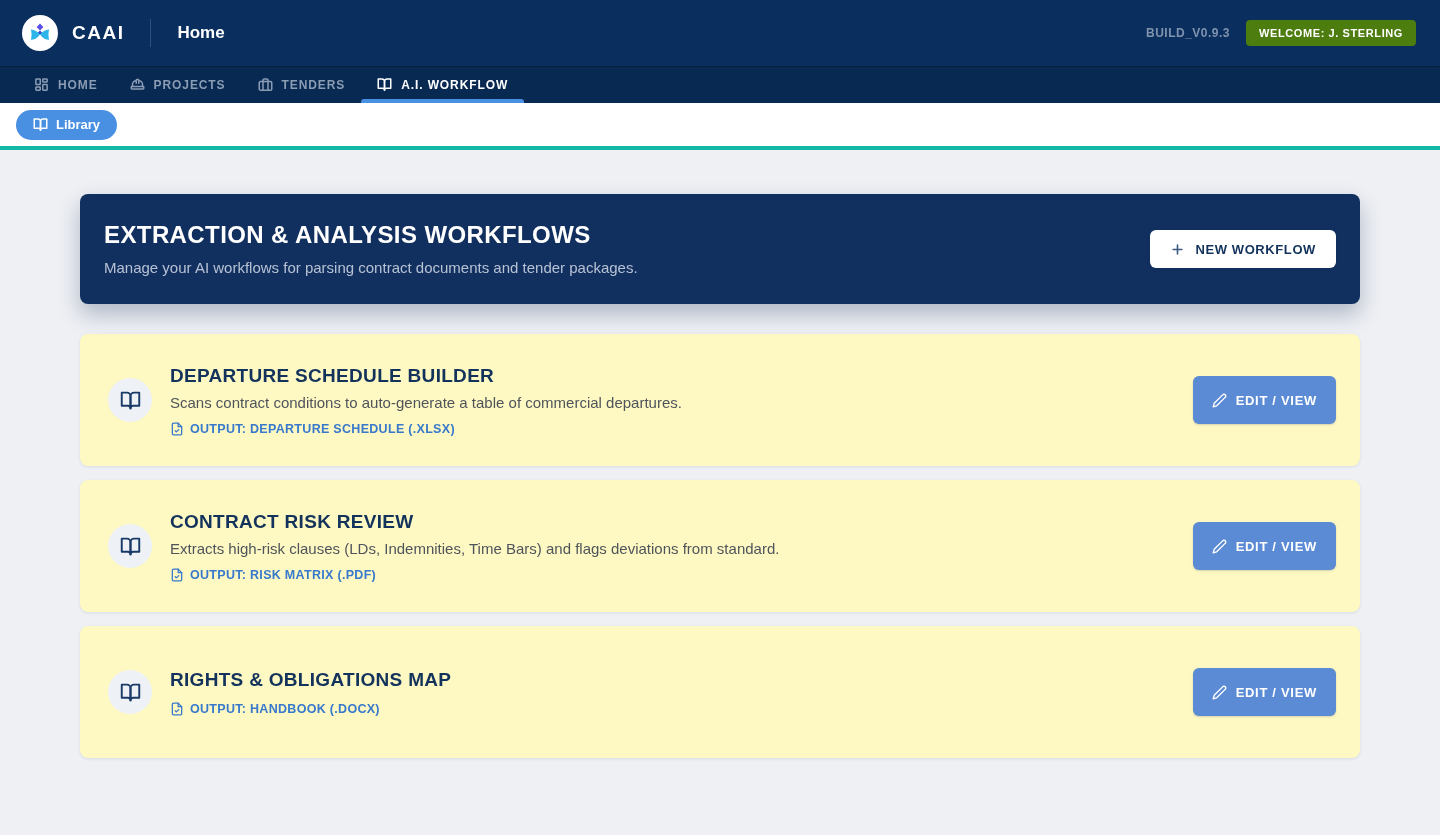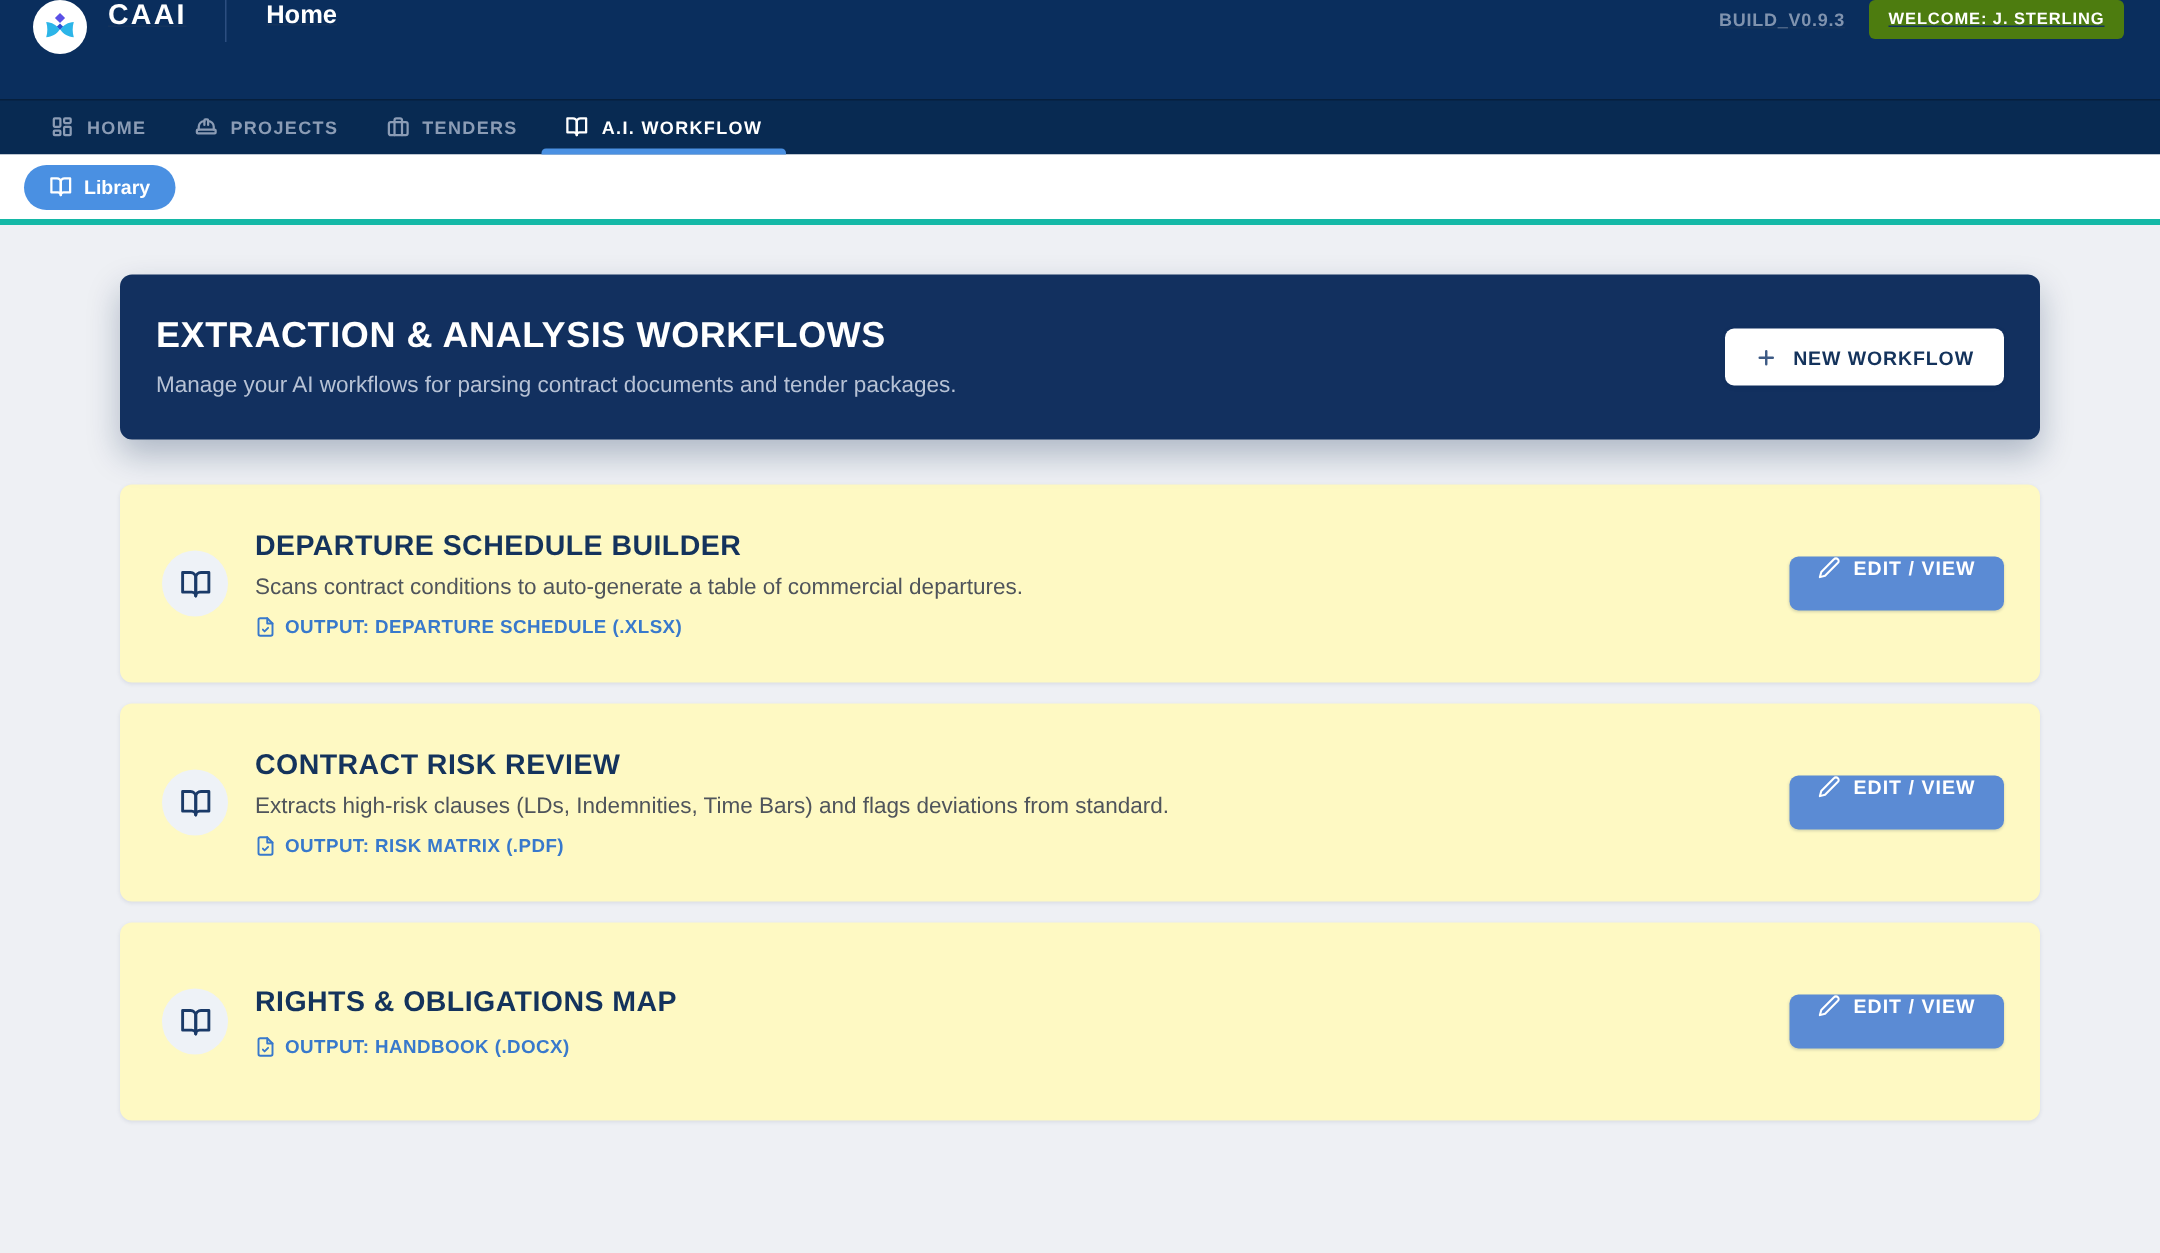--- a/index.html
+++ b/index.html
@@ -8,23 +8,22 @@
     font-family:"Liberation Sans", sans-serif;
     background:#eef0f4;
     color:#14335c;
     overflow:hidden;
   }
   svg { display:block; }
 
   
   .header {
     height:66px; background:#0a2e5d;
-    display:flex; align-items:flex-start;
+    display:flex; align-items:center;
     padding:0 24px 0 22px;
-    text-decoration:underline;
   }
   .logo-circle {
     width:36px; height:36px; border-radius:50%;
     background:#ffffff; display:flex; align-items:center; justify-content:center;
     flex:0 0 auto;
   }
   .brand {
     color:#ffffff; font-size:19px; font-weight:bold;
     letter-spacing:1.5px; margin-left:14px;
   }
@@ -67,21 +66,21 @@
   .library-pill {
     display:flex; align-items:center; gap:8px;
     background:#4a90e2; color:#ffffff;
     font-size:13px; font-weight:bold;
     height:30px; padding:0 17px; border-radius:15px;
     border:none; cursor:pointer;
   }
   .library-pill svg { width:15px; height:15px; }
 
   
-  .content { padding-top:33px; }
+  .content { padding-top:44px; }
   .container { width:1280px; margin:0 auto; }
 
   .hero {
     position:relative; background:#12305f; border-radius:8px;
     height:110px; padding:27px 28px 0 24px;
     box-shadow:0 10px 22px rgba(12,40,78,.28);
   }
   .hero-title {
     color:#ffffff; font-size:24px; font-weight:bold; letter-spacing:.4px;
   }
@@ -114,25 +113,25 @@
     font-size:19px; font-weight:bold; color:#14335c; letter-spacing:.3px;
   }
   .card-desc { font-size:15px; color:#4f545b; margin-top:7px; }
   .card-output {
     display:flex; align-items:center; gap:6px;
     margin-top:11px; font-size:12.5px; font-weight:bold;
     color:#3879cc; letter-spacing:.3px; cursor:pointer;
   }
   .card-output svg { width:14px; height:14px; }
   .edit-btn {
-    display:flex; align-items:flex-start; gap:9px;
+    display:flex; align-items:center; gap:9px;
     background:#5b8bd4; color:#ffffff;
     font-family:"Liberation Sans", sans-serif;
     font-size:13px; font-weight:bold; letter-spacing:.7px;
-    height:36px; padding:0 19px; border-radius:6px; border:none; cursor:pointer;
+    height:48px; padding:0 19px; border-radius:6px; border:none; cursor:pointer;
     flex:0 0 auto;
     box-shadow:0 1px 2px rgba(16,42,80,.18);
   }
   .edit-btn svg { width:15px; height:15px; }
 </style>
 </head>
 <body>
 
 <div class="header">
   <div class="logo-circle">

